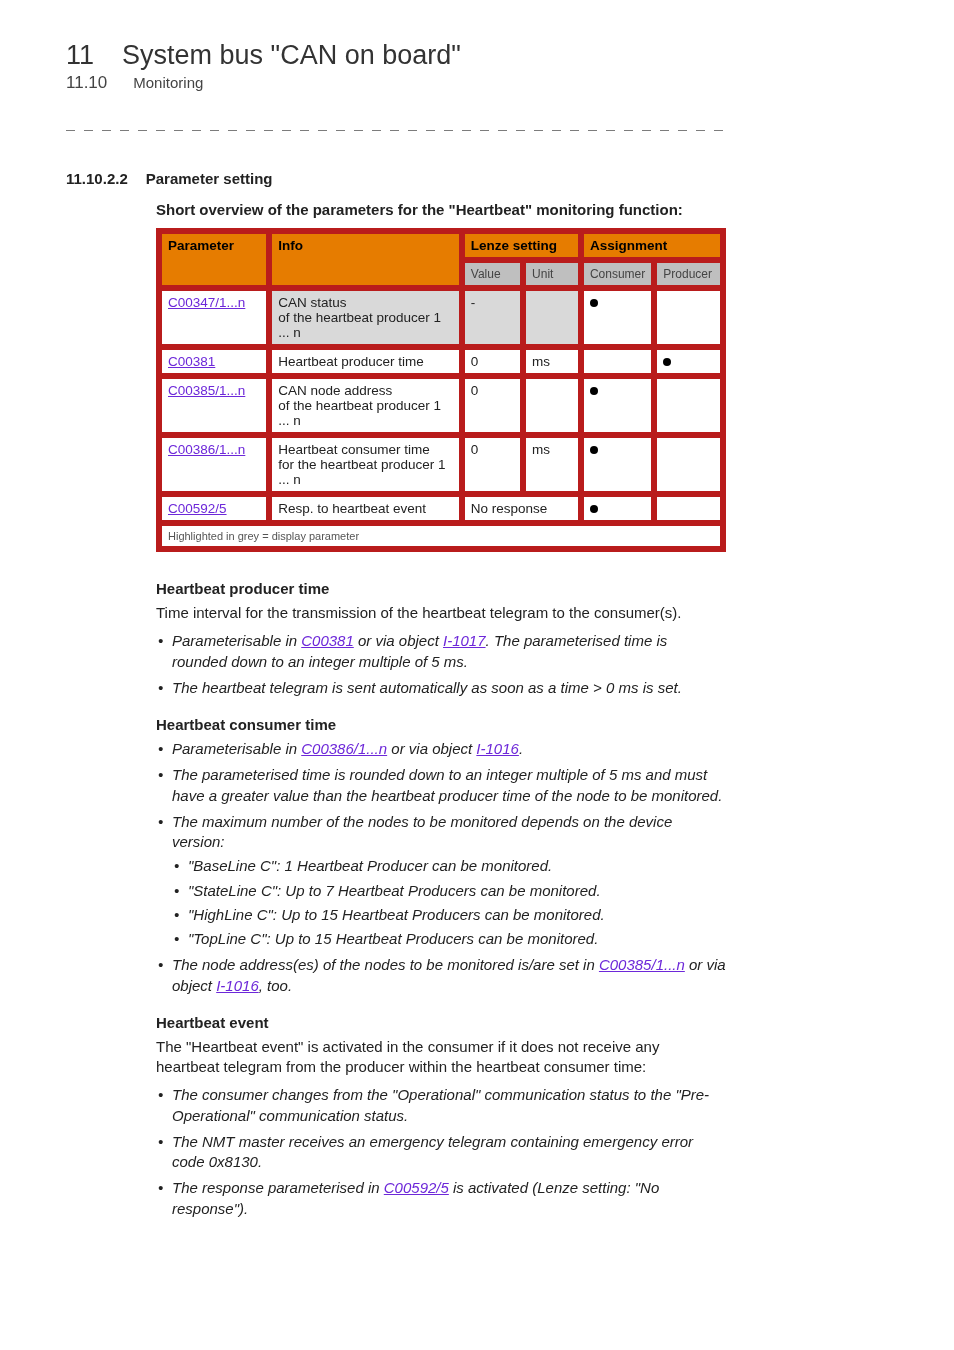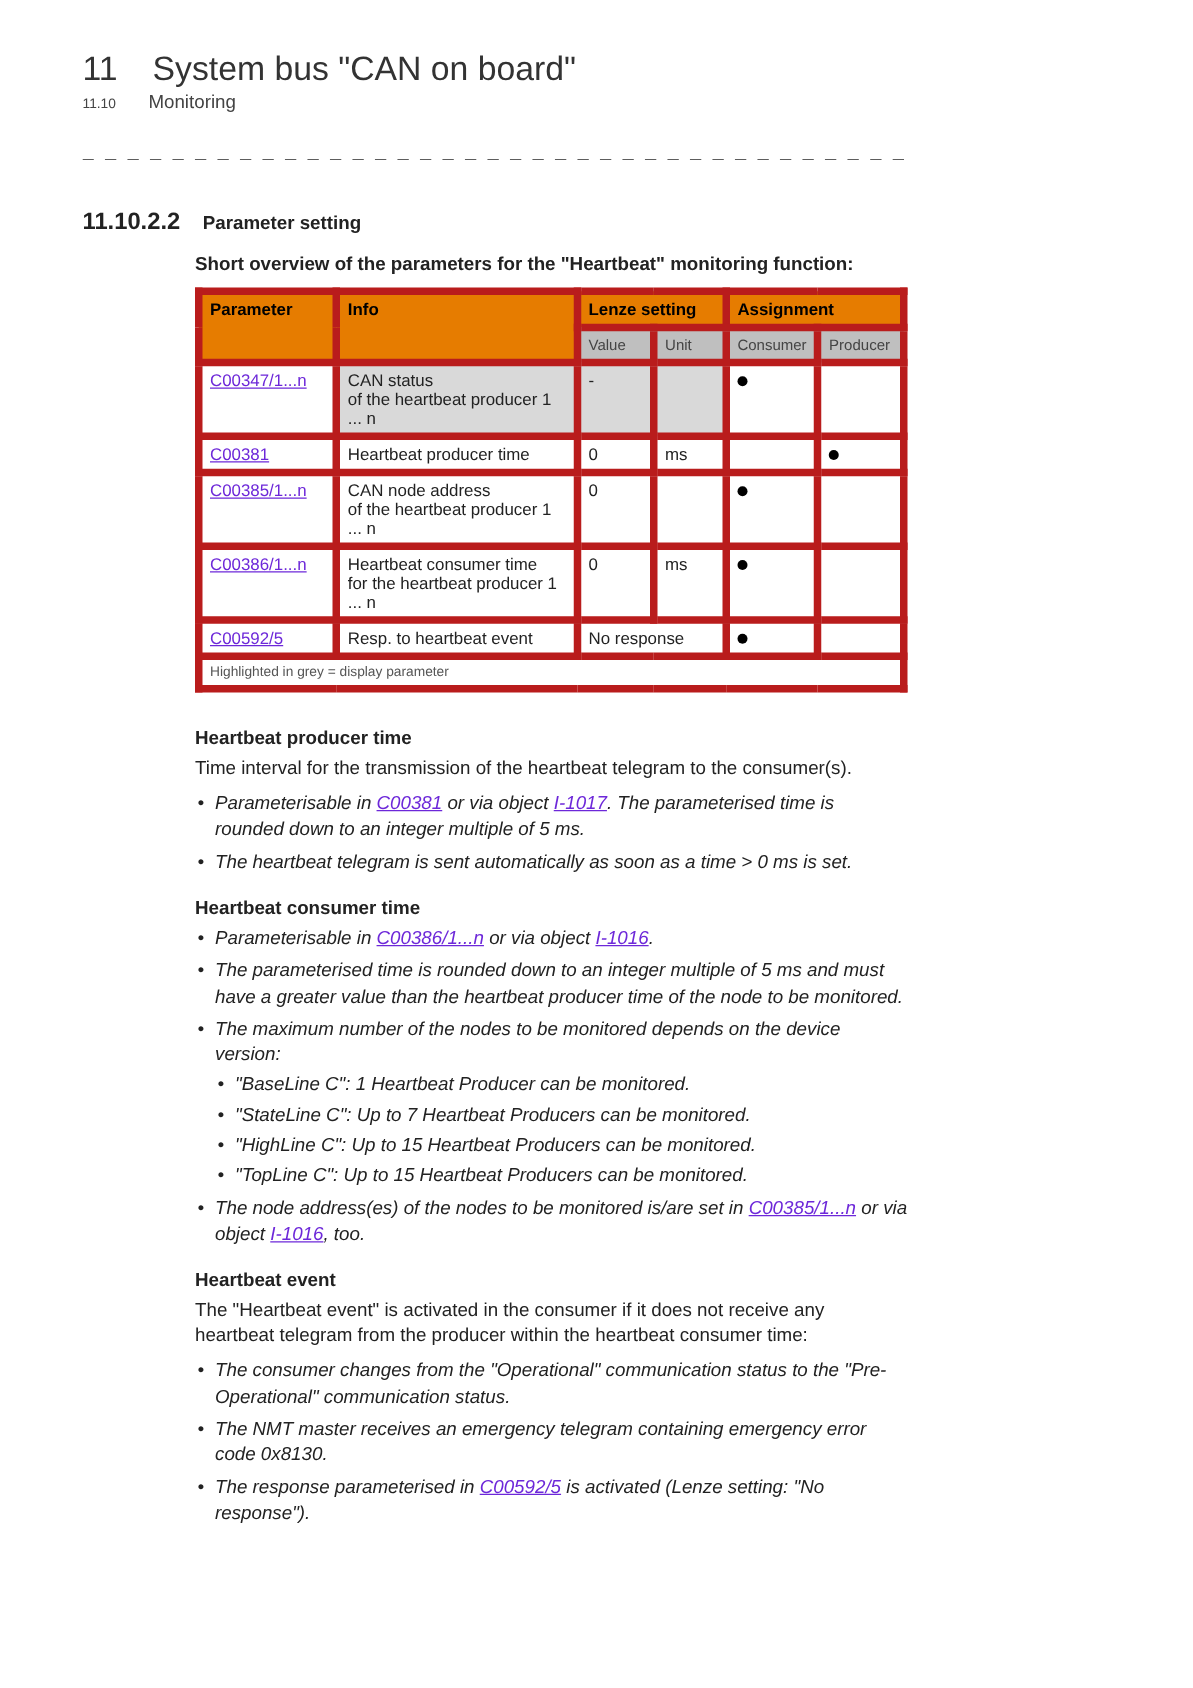--- a/index.html
+++ b/index.html
@@ -33,21 +33,21 @@
     font-weight: 400;
     color: #333;
   }
   .sub-line {
     display: flex;
     align-items: baseline;
     gap: 26px;
     margin-bottom: 24px;
   }
   .sub-number {
-    font-size: 11px;
+    font-size: 17px;
     color: #444;
   }
   .sub-title {
     font-size: 15px;
     color: #444;
   }
   .dashes {
     font-family: "Courier New", monospace;
     font-size: 15px;
     letter-spacing: 0;
@@ -56,21 +56,21 @@
     overflow: hidden;
     margin-bottom: 36px;
   }
   .sec-head {
     display: flex;
     align-items: baseline;
     gap: 18px;
     margin-bottom: 14px;
   }
   .sec-num {
-    font-size: 19px;
+    font-size: 15px;
     font-weight: 700;
     color: #222;
   }
   .sec-title {
     font-size: 15px;
     font-weight: 700;
     color: #222;
   }
   .indent-block {
     margin-left: 90px;

